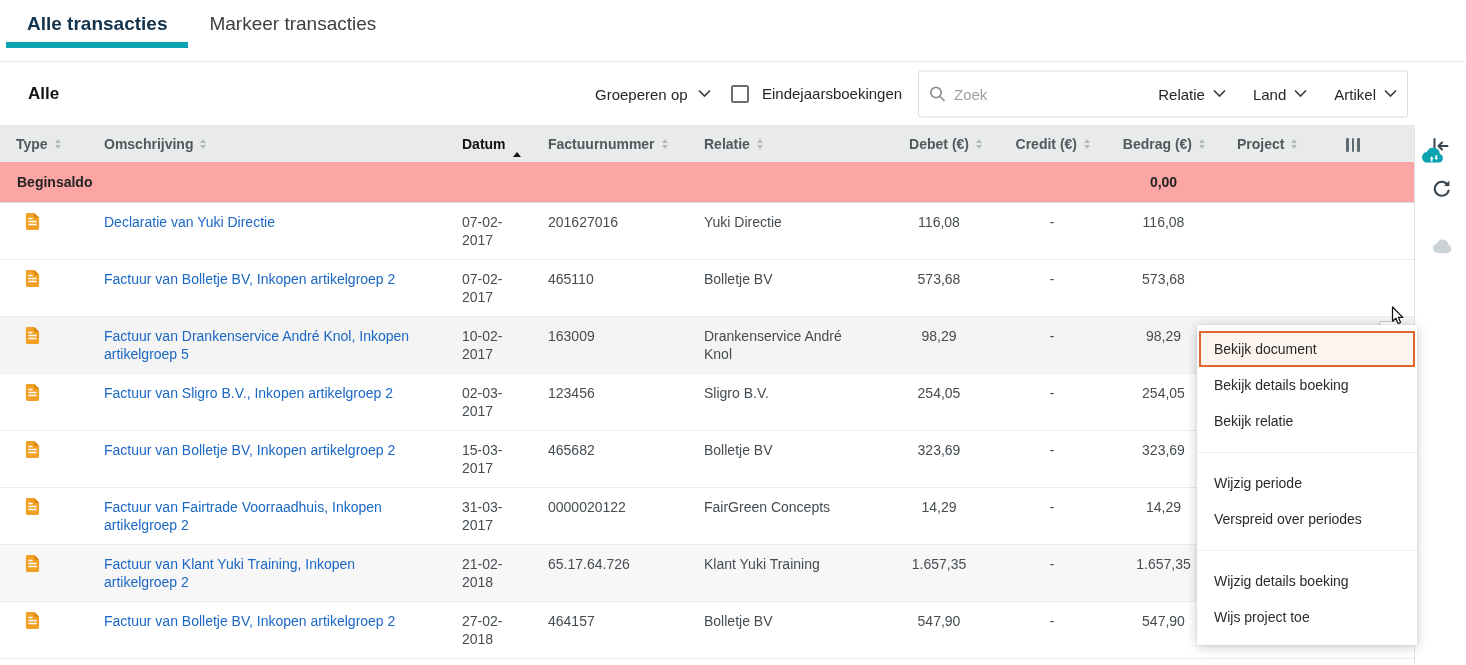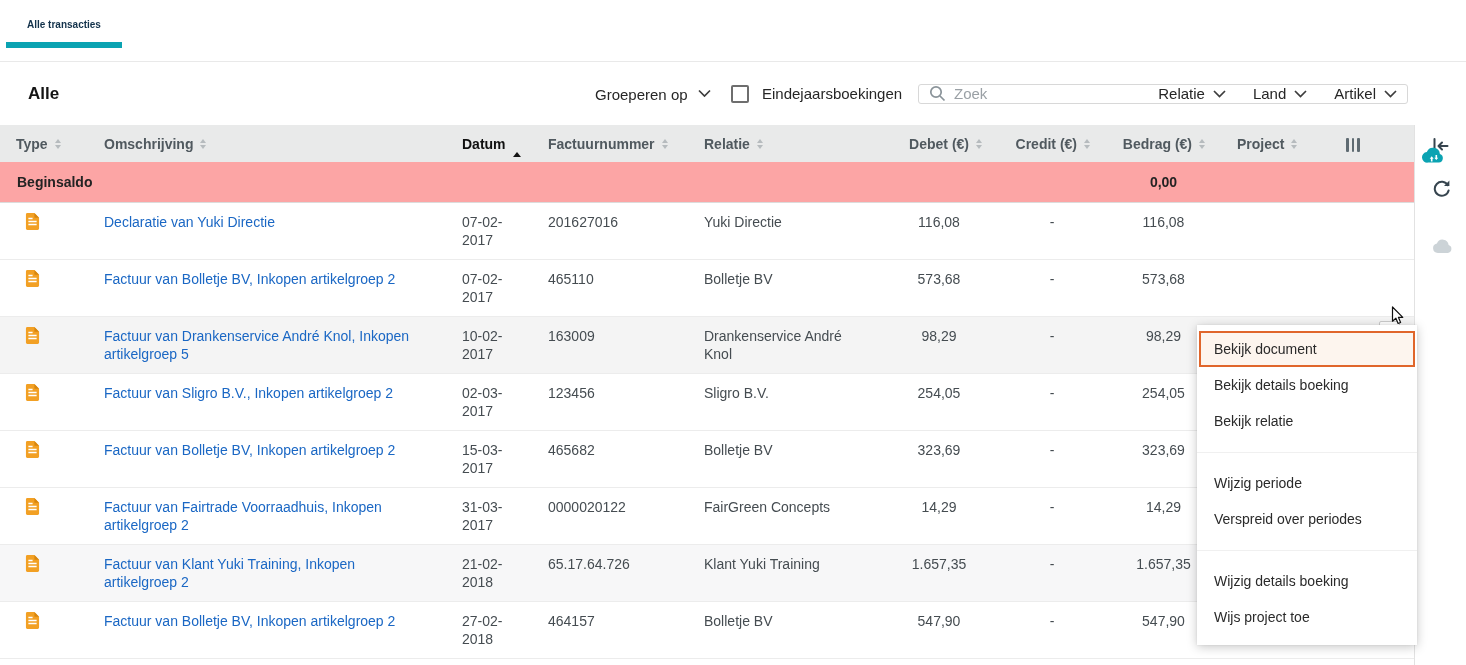--- a/index.html
+++ b/index.html
@@ -4,32 +4,32 @@
 <style>
   * { margin:0; padding:0; box-sizing:border-box; }
   html,body { width:1466px; height:665px; }
   body {
     position:relative; overflow:hidden; background:#fff; color:#222;
     font-family:"Liberation Sans","DejaVu Sans",sans-serif;
   }
 
   
   .tabbar { display:flex; height:48px; padding-left:6px; background:#fff; }
-  .tab { position:relative; display:flex; align-items:center; padding:0 21px; font-size:10px; color:#3f3f3f; cursor:pointer; }
+  .tab { position:relative; display:flex; align-items:center; padding:0 21px; font-size:19px; color:#3f3f3f; cursor:pointer; }
   .tab.active { color:#13324b; font-weight:700; }
   .underline { position:absolute; left:0; bottom:0; width:100%; height:6px; background:#0ba3b2; }
   .top-divider { height:1px; background:#e9e9e9; margin-top:13px; }
 
   
   .filterbar { position:relative; height:63px; background:#fff; }
   .page-title { position:absolute; left:28px; top:50%; transform:translateY(-50%); font-size:17px; font-weight:700; color:#141414; }
   .groupby { position:absolute; left:595px; top:50%; transform:translateY(-50%); display:flex; align-items:center; gap:10px; font-size:15px; color:#262626; cursor:pointer; }
   .yearend { position:absolute; left:731px; top:50%; transform:translateY(-50%); display:flex; align-items:center; gap:13px; font-size:15px; color:#262626; cursor:pointer; }
   .checkbox { width:18px; height:18px; border:2px solid #6e6e6e; border-radius:2px; background:#fff; flex:0 0 auto; }
-  .searchbox { position:absolute; left:918px; top:50%; transform:translateY(-50%); width:490px; height:20px;
+  .searchbox { position:absolute; left:918px; top:50%; transform:translateY(-50%); width:490px; height:47px;
     border:1px solid #d8d8d8; border-radius:3px; background:#fff; display:flex; align-items:center; padding:0 10px; }
   .searchbox input { border:none; outline:none; flex:1; min-width:40px; margin-left:8px; font-size:15px; color:#333; font-family:inherit; background:transparent; }
   .searchbox input::placeholder { color:#9aa0a5; }
   .sb-filter { display:flex; align-items:center; gap:8px; margin-left:27px; font-size:15px; color:#262626; cursor:pointer; white-space:nowrap; }
   .cloud-btn { position:absolute; left:1418px; top:84px; cursor:pointer; z-index:5; background:none; border:none; }
 
   
   .tablewrap { width:1414px; }
   table { border-collapse:collapse; table-layout:fixed; width:1414px; }
   thead th { background:#e9eaea; height:37px; padding:0 16px; font-size:14px; font-weight:700; color:#50595f; text-align:left; white-space:nowrap; }
@@ -71,20 +71,23 @@
 
   .cursor { position:absolute; left:1391px; top:306px; z-index:60; pointer-events:none; }
 </style>
 </head>
 <body>
 
 <div class="tabbar">
   <div class="tab active">
     <span>Alle transacties</span>
     <span class="underline"></span>
+  </div>
+  <div class="tab">
+    <span>Markeer transacties</span>
   </div>
 </div>
 <div class="top-divider"></div>
 
 <div class="filterbar">
   <div class="page-title">Alle</div>
 
   <div class="groupby">
     <span>Groeperen op</span>
     <svg width="13" height="8" viewBox="0 0 13 8">

